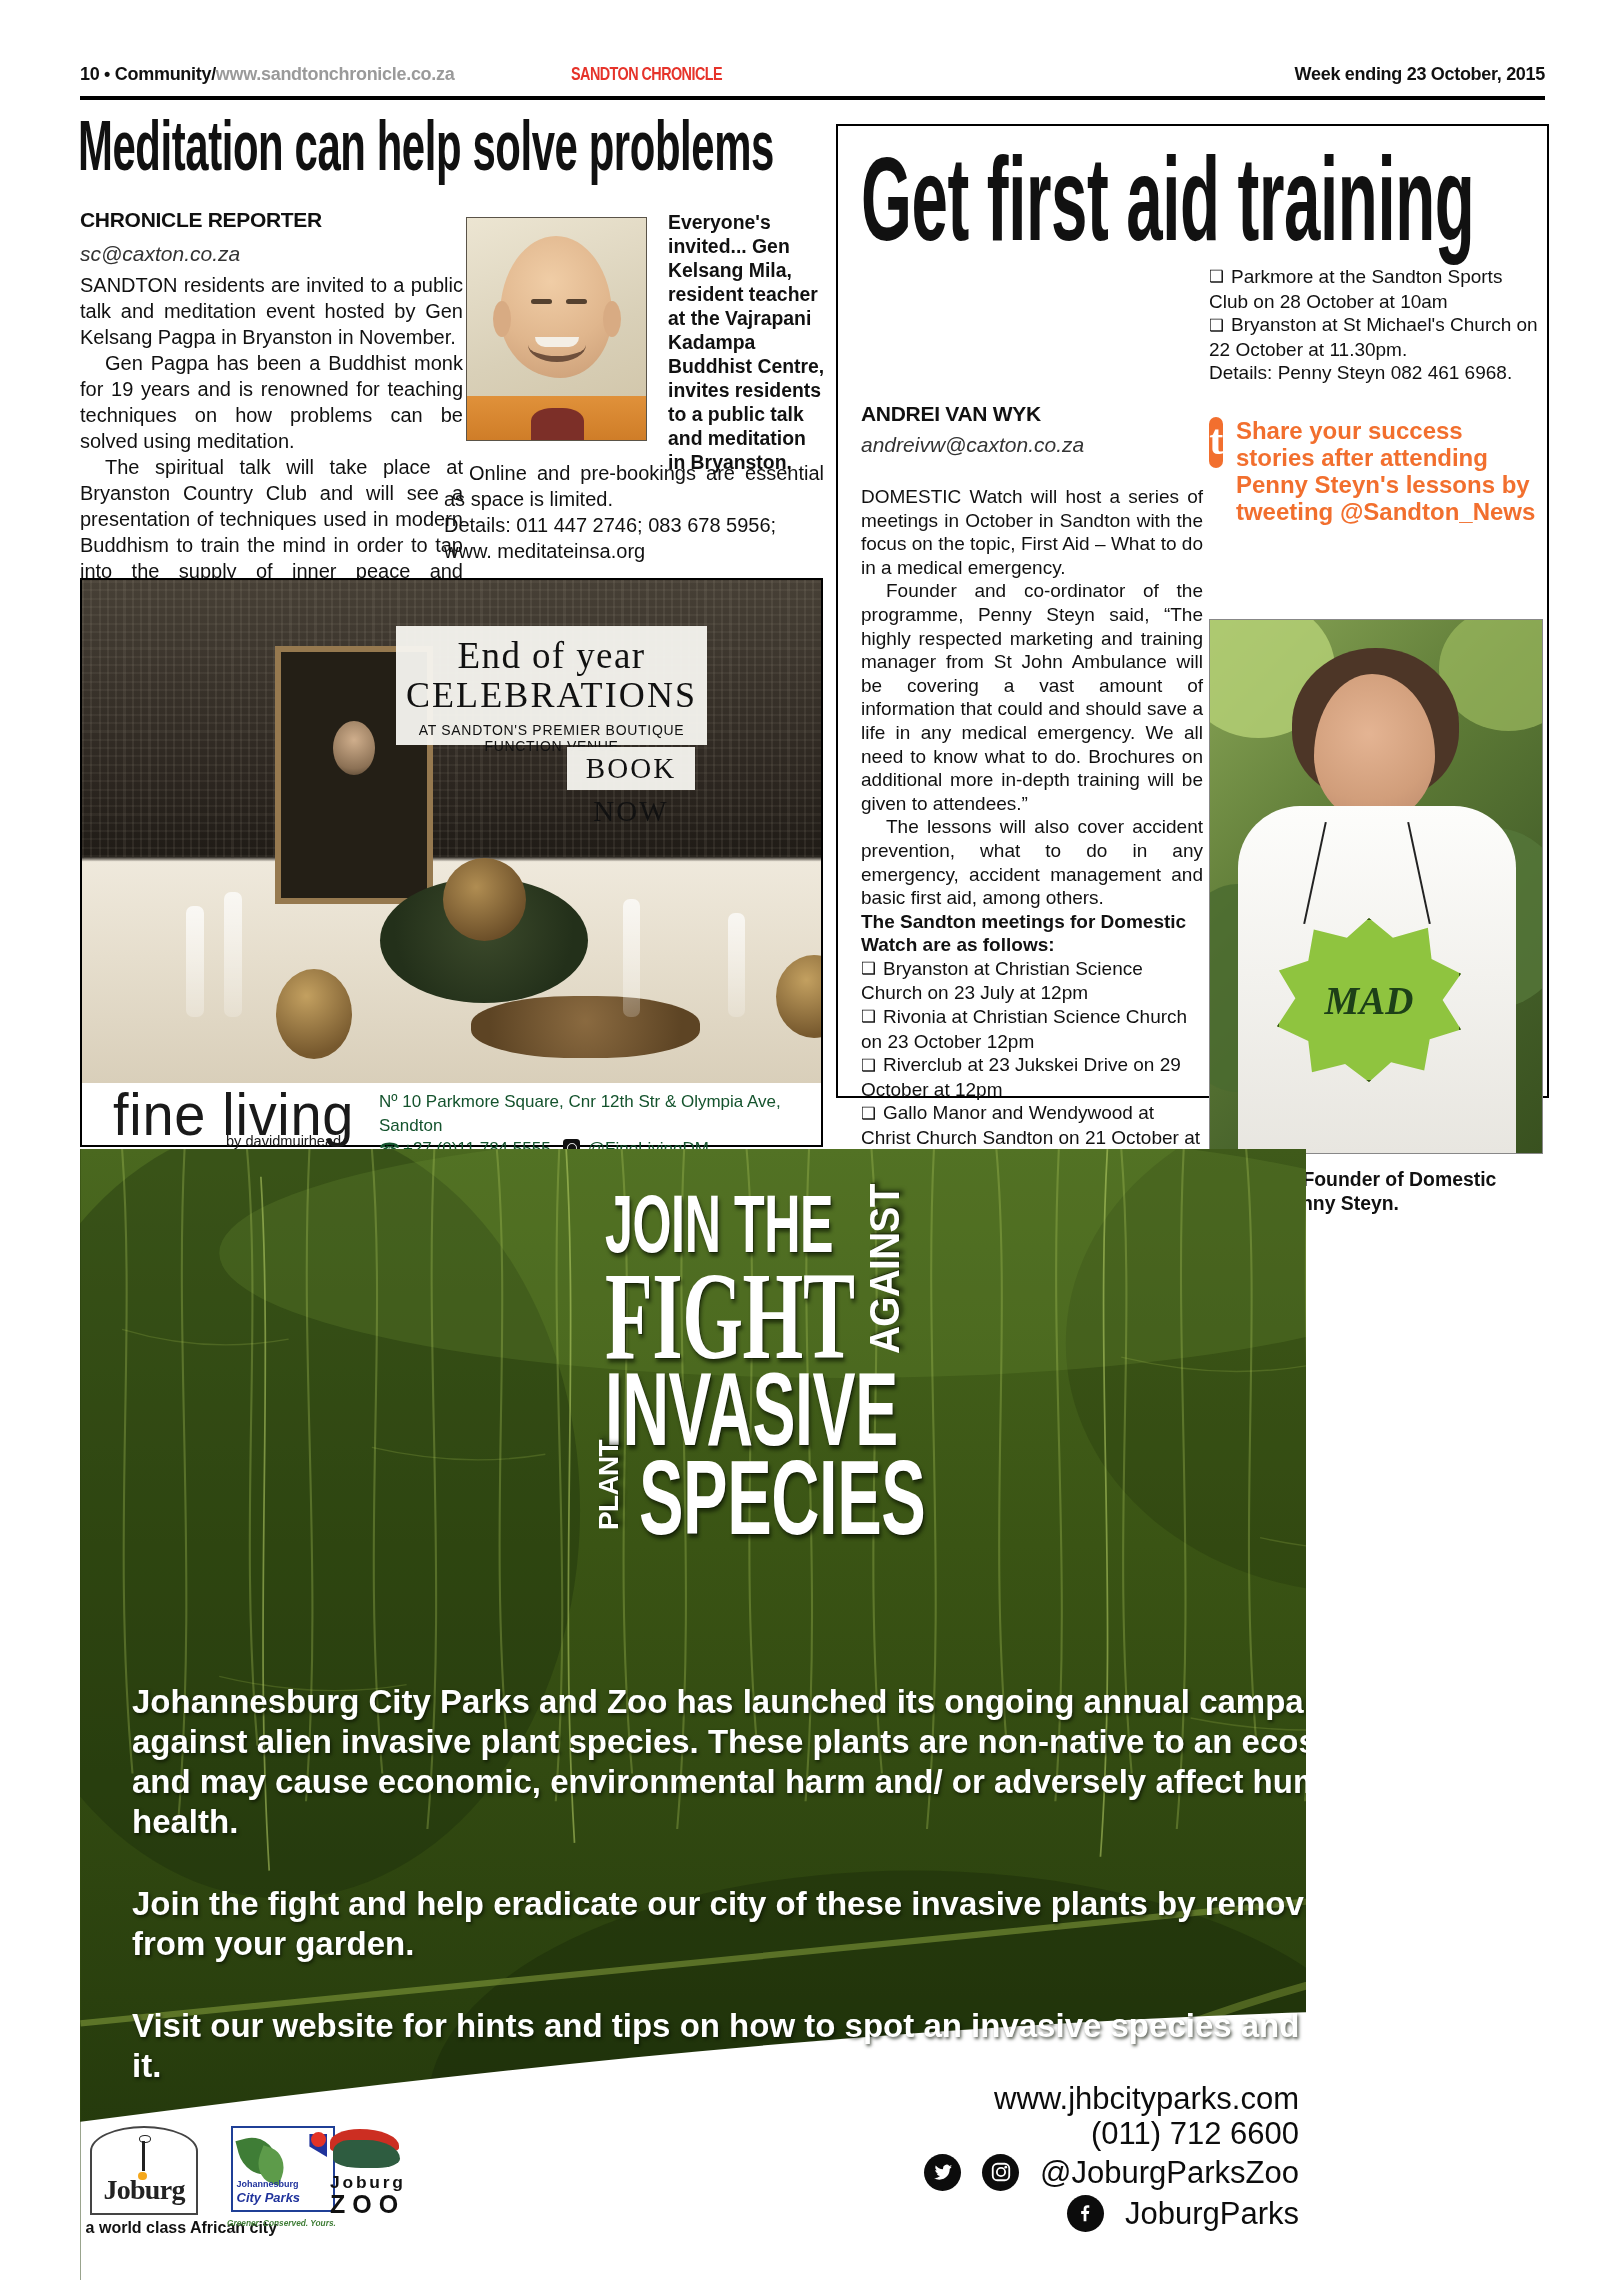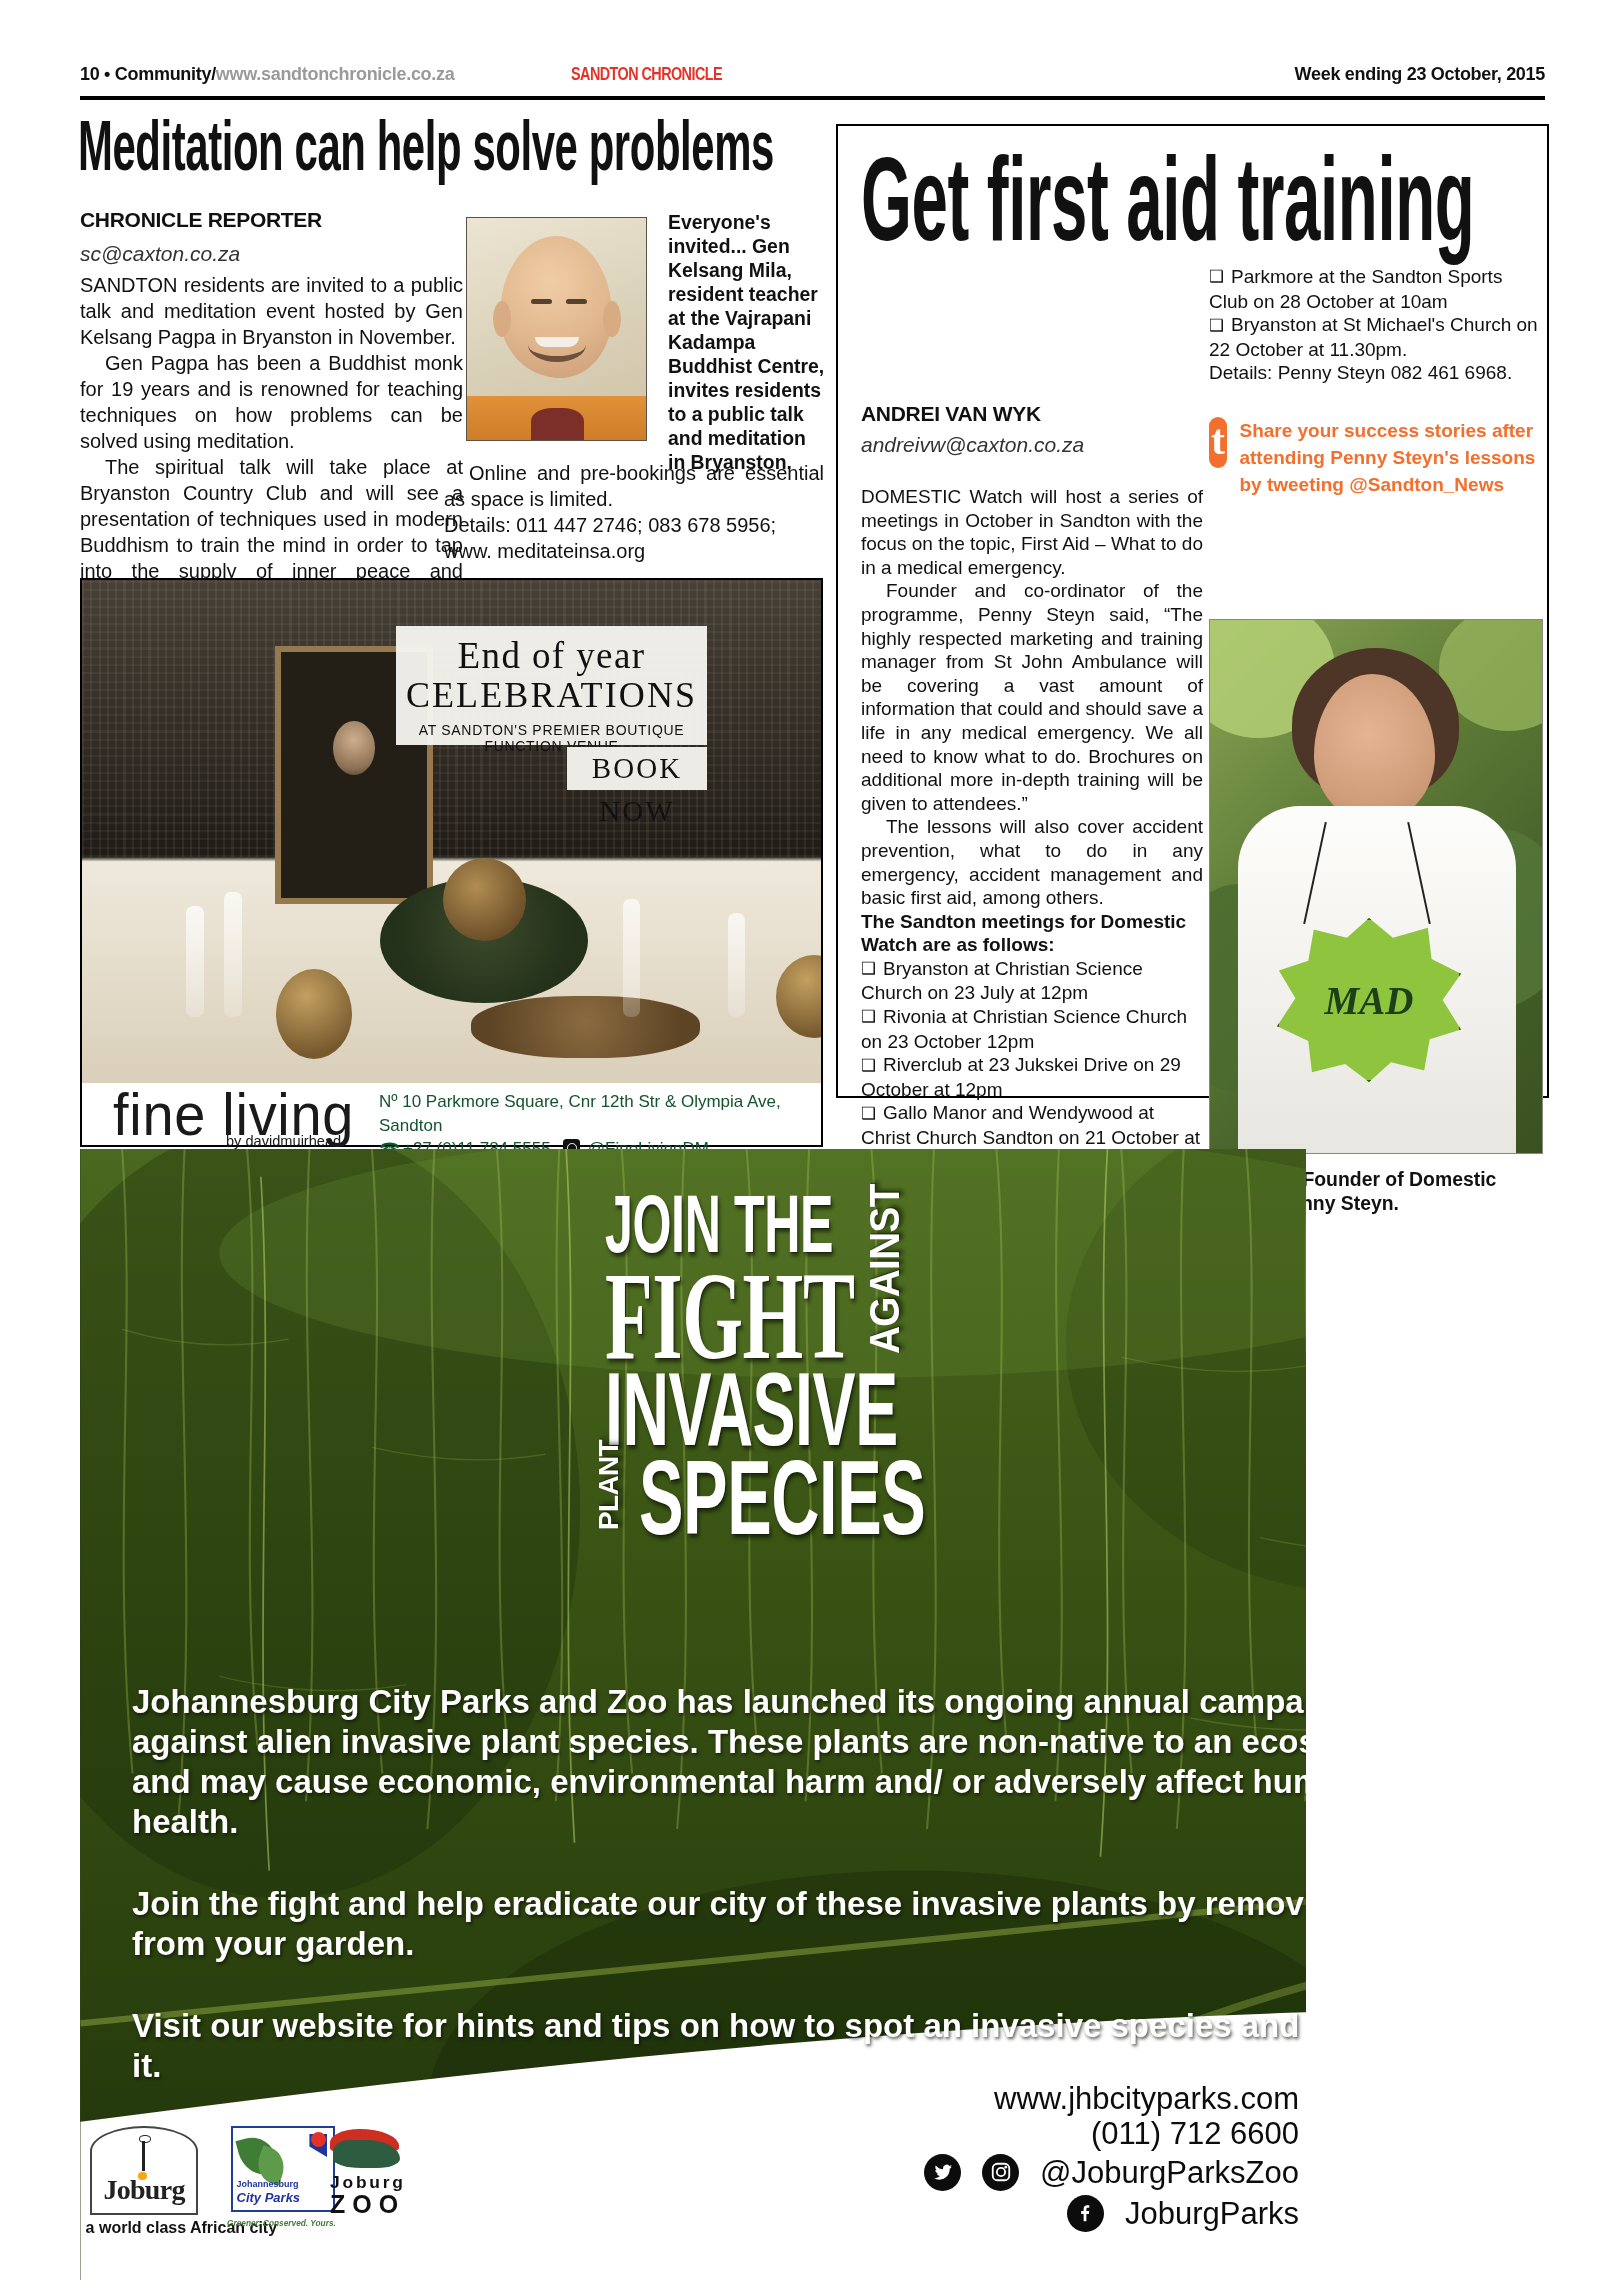--- a/index.html
+++ b/index.html
@@ -53,21 +53,21 @@
   .book-now{background:rgba(247,245,240,.95);text-align:center;font-family:"Liberation Serif",serif;
      font-size:29px;letter-spacing:2.1px;line-height:43px;}
   .fl-logo{font-size:56px;letter-spacing:0.7px;color:#1a1a1a;transform:scaleY(1.06);transform-origin:0 0;white-space:nowrap;}
   .fl-by{font-size:14.6px;color:#1a1a1a;}
   .fl-addr{font-size:17px;line-height:23.6px;color:#14532d;}
   .mini-ig{display:inline-block;width:17.4px;height:17.4px;background:#111;border-radius:3.5px;position:relative;top:2.1px;margin:0 2.8px;}
   .mini-ig:before{content:"";position:absolute;left:4.2px;top:4.2px;width:7.6px;height:7.6px;border:1.4px solid #fff;border-radius:50%;}
   .phone-ic:before{content:"☎";margin-right:2.8px;}
   
   .fa-box{border:2.1px solid #000;}
-  .callout{color:#f26f2e;font-weight:bold;font-size:19px;line-height:27px;}
+  .callout{color:#f26f2e;font-weight:bold;font-size:24px;line-height:27px;}
   .callout-icon{width:51px;height:51px;background:#f26f2e;border-radius:9.7px;color:#fff;
       font-family:"Liberation Serif",serif;font-weight:bold;font-size:42px;text-align:center;line-height:47px;}
   .penny{background:linear-gradient(135deg,#8aa657 0%,#5d7a36 40%,#45602a 70%,#39511f);border:1.4px solid #888;overflow:hidden;}
   .leafspot{position:absolute;border-radius:50%;}
   .penny .hair{position:absolute;left:82px;top:28px;width:167px;height:153px;background:#4d3627;border-radius:50% 50% 45% 45%;}
   .penny .pface{position:absolute;left:104px;top:54px;width:121px;height:149px;
       background:radial-gradient(circle at 45% 40%,#e4b493,#d19e7b 60%,#b9876a);border-radius:48% 52% 50% 50%/55% 55% 45% 45%;}
   .penny .shirt{position:absolute;left:28px;top:186px;width:278px;height:347px;background:linear-gradient(#fdfdfb,#e8e6e0);border-radius:62px 62px 0 0;}
   .penny .cord{position:absolute;width:2.1px;height:104px;background:#222;}
   .mad-sign{position:absolute;left:67px;top:298px;width:180px;height:160px;background:#8fc43f;border:2.8px solid #37551a;
@@ -164,21 +164,21 @@
       <div class="decor" style="left:104px;top:326px;width:18px;height:111px;background:linear-gradient(rgba(255,255,255,.75),rgba(255,255,255,.25));border-radius:7px;"></div>
       <div class="decor" style="left:142px;top:312px;width:18px;height:125px;background:linear-gradient(rgba(255,255,255,.7),rgba(255,255,255,.2));border-radius:7px;"></div>
       <div class="decor" style="left:541px;top:319px;width:16.7px;height:118px;background:linear-gradient(rgba(255,255,255,.7),rgba(255,255,255,.2));border-radius:7px;"></div>
       <div class="decor" style="left:646px;top:333px;width:16.7px;height:104px;background:linear-gradient(rgba(255,255,255,.7),rgba(255,255,255,.2));border-radius:7px;"></div>
 
       <div class="abs venue-box" style="left:314px;top:46px;width:311px;height:119px;">
         <div class="venue-t1">End of year</div>
         <div class="venue-t2">CELEBRATIONS</div>
         <div class="venue-sub">AT SANDTON'S PREMIER BOUTIQUE FUNCTION VENUE</div>
       </div>
-      <div class="abs book-now" style="left:485px;top:167px;width:140px;height:43px;">BOOK NOW</div>
+      <div class="abs book-now" style="left:485px;top:167px;width:128px;height:43px;">BOOK NOW</div>
     </div>
 
     <div class="abs" style="left:0;top:503px;width:100%;height:62px;background:#fff;">
       <div class="abs fl-logo" style="left:31px;top:-2.8px;">fine living</div>
       <div class="abs fl-by" style="left:144px;top:50px;">by davidmuirhead</div>
       <div class="abs fl-addr" style="left:297px;top:7px;width:444px;">
         <div>Nº 10 Parkmore Square, Cnr 12th Str &amp; Olympia Ave, Sandton</div>
         <div>
           <span class="phone-ic"></span><span>+27 (0)11 784 5555,</span>
           <span class="mini-ig"></span>

